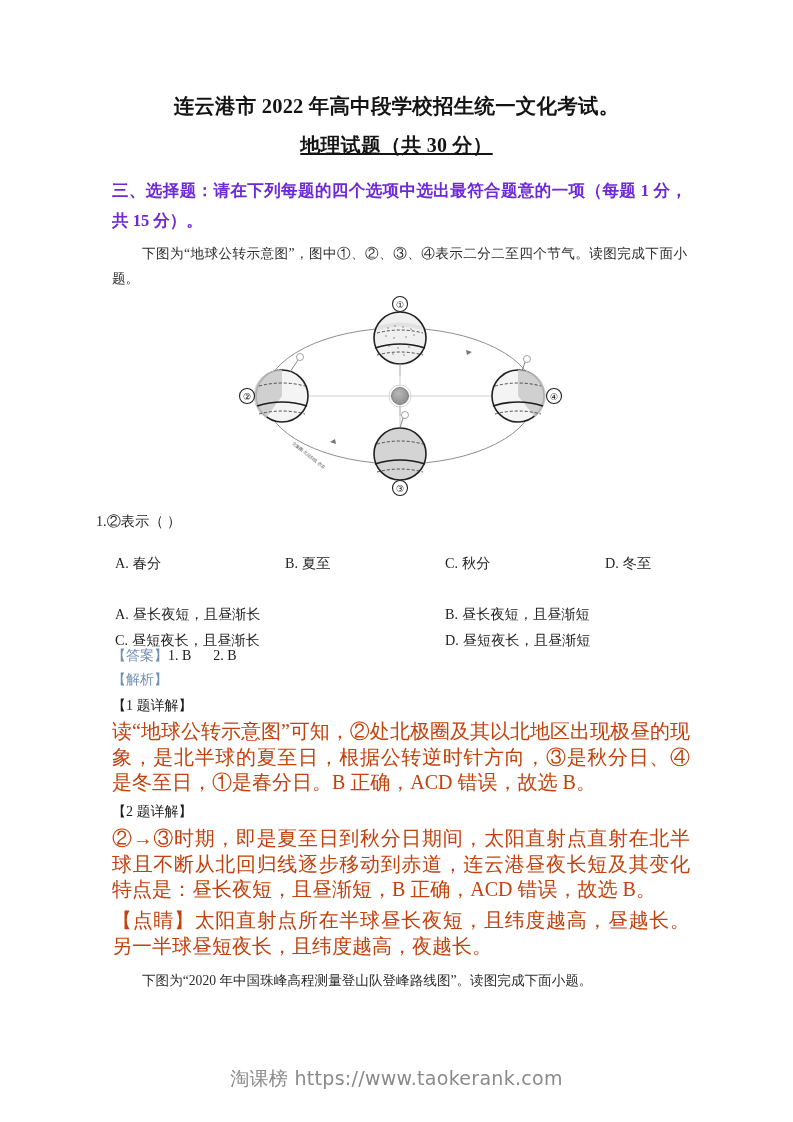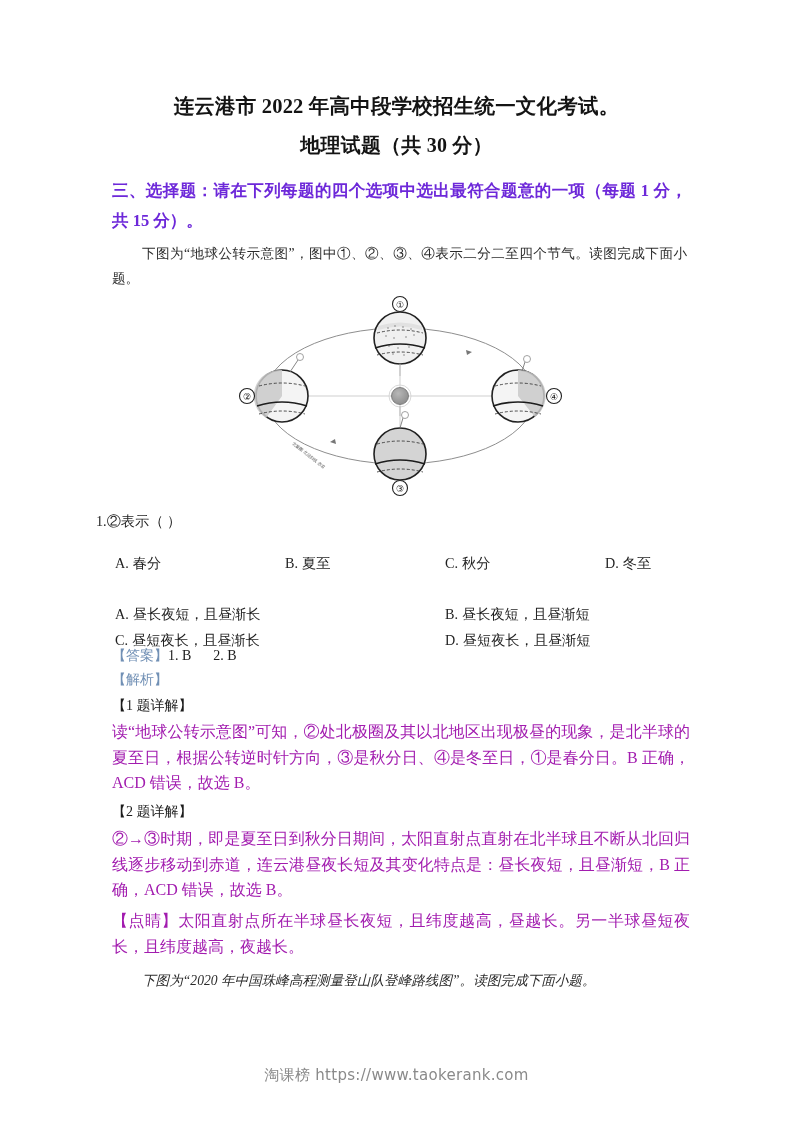--- a/index.html
+++ b/index.html
@@ -27,21 +27,21 @@
     position: absolute;
     left: 0; right: 0;
     text-align: center;
     font-family: "Liberation Serif", "DejaVu Serif", serif;
     font-weight: bold;
     font-size: 20.5px;
     letter-spacing: 0.2px;
     color: #141414;
   }
   #title-line1 { top: 92px; }
-  #title-line2 { top: 132px; font-size: 20px; }
+  #title-line2 { top: 132px; font-size: 20px; text-decoration: underline; }
 
   
   .section-heading {
     position: absolute;
     left: 112px;
     width: 575px;
     font-weight: bold;
     font-size: 16.5px;
     line-height: 30px;
     color: #6d28d9;
@@ -120,34 +120,34 @@
   }
   .tag-blue { color: #7190b5; }
   .tag-dark { color: #1c1c1c; font-weight: normal; }
   .ansval { color: #1c1c1c; }
   .ansgap { display: inline-block; width: 22px; }
 
   .explain {
     position: absolute;
     left: 112px;
     width: 578px;
-    font-size: 16px;
+    font-size: 20px;
     line-height: 25.5px;
-    color: #a21caf;
+    color: #c2410c;
     text-align: justify;
   }
 
   
   .footer {
     position: absolute;
     left: 0; right: 0;
     top: 1066px;
     text-align: center;
     font-family: "DejaVu Sans", "Liberation Sans", sans-serif;
-    font-size: 15px;
+    font-size: 19px;
     color: #8a8a8a;
     letter-spacing: 0.3px;
   }
 </style>
 </head>
 <body>
 
 <div class="page">
 
   <div class="doc-title" id="title-line1">连云港市 2022 年高中段学校招生统一文化考试。</div>
@@ -293,17 +293,17 @@
   <div class="tagline tag-dark" style="top:694px;">【1 题详解】</div>
   <div class="explain" style="top:719px;">读“地球公转示意图”可知，②处北极圈及其以北地区出现极昼的现象，是北半球的夏至日，根据公转逆时针方向，③是秋分日、④是冬至日，①是春分日。B 正确，ACD 错误，故选 B。</div>
 
   <div class="tagline tag-dark" style="top:800px;">【2 题详解】</div>
   <div class="explain" style="top:908px;">
     <span>【点睛】</span><span>太阳直射点所在半球昼长夜短，且纬度越高，昼越长。另一半球昼短夜长，且纬度越高，夜越长。</span>
   </div>
 
   <div class="explain" style="top:826px;">②→③时期，即是夏至日到秋分日期间，太阳直射点直射在北半球且不断从北回归线逐步移动到赤道，连云港昼夜长短及其变化特点是：昼长夜短，且昼渐短，B 正确，ACD 错误，故选 B。</div>
 
-  <div class="para indent small" style="top:968px;font-style:italic;">下图为“2020 年中国珠峰高程测量登山队登峰路线图”。读图完成下面小题。</div>
+  <div class="para indent small" style="top:968px;">下图为“2020 年中国珠峰高程测量登山队登峰路线图”。读图完成下面小题。</div>
 
   <div class="footer">淘课榜 https://www.taokerank.com</div>
 
 </div>
 
 </body></html>

